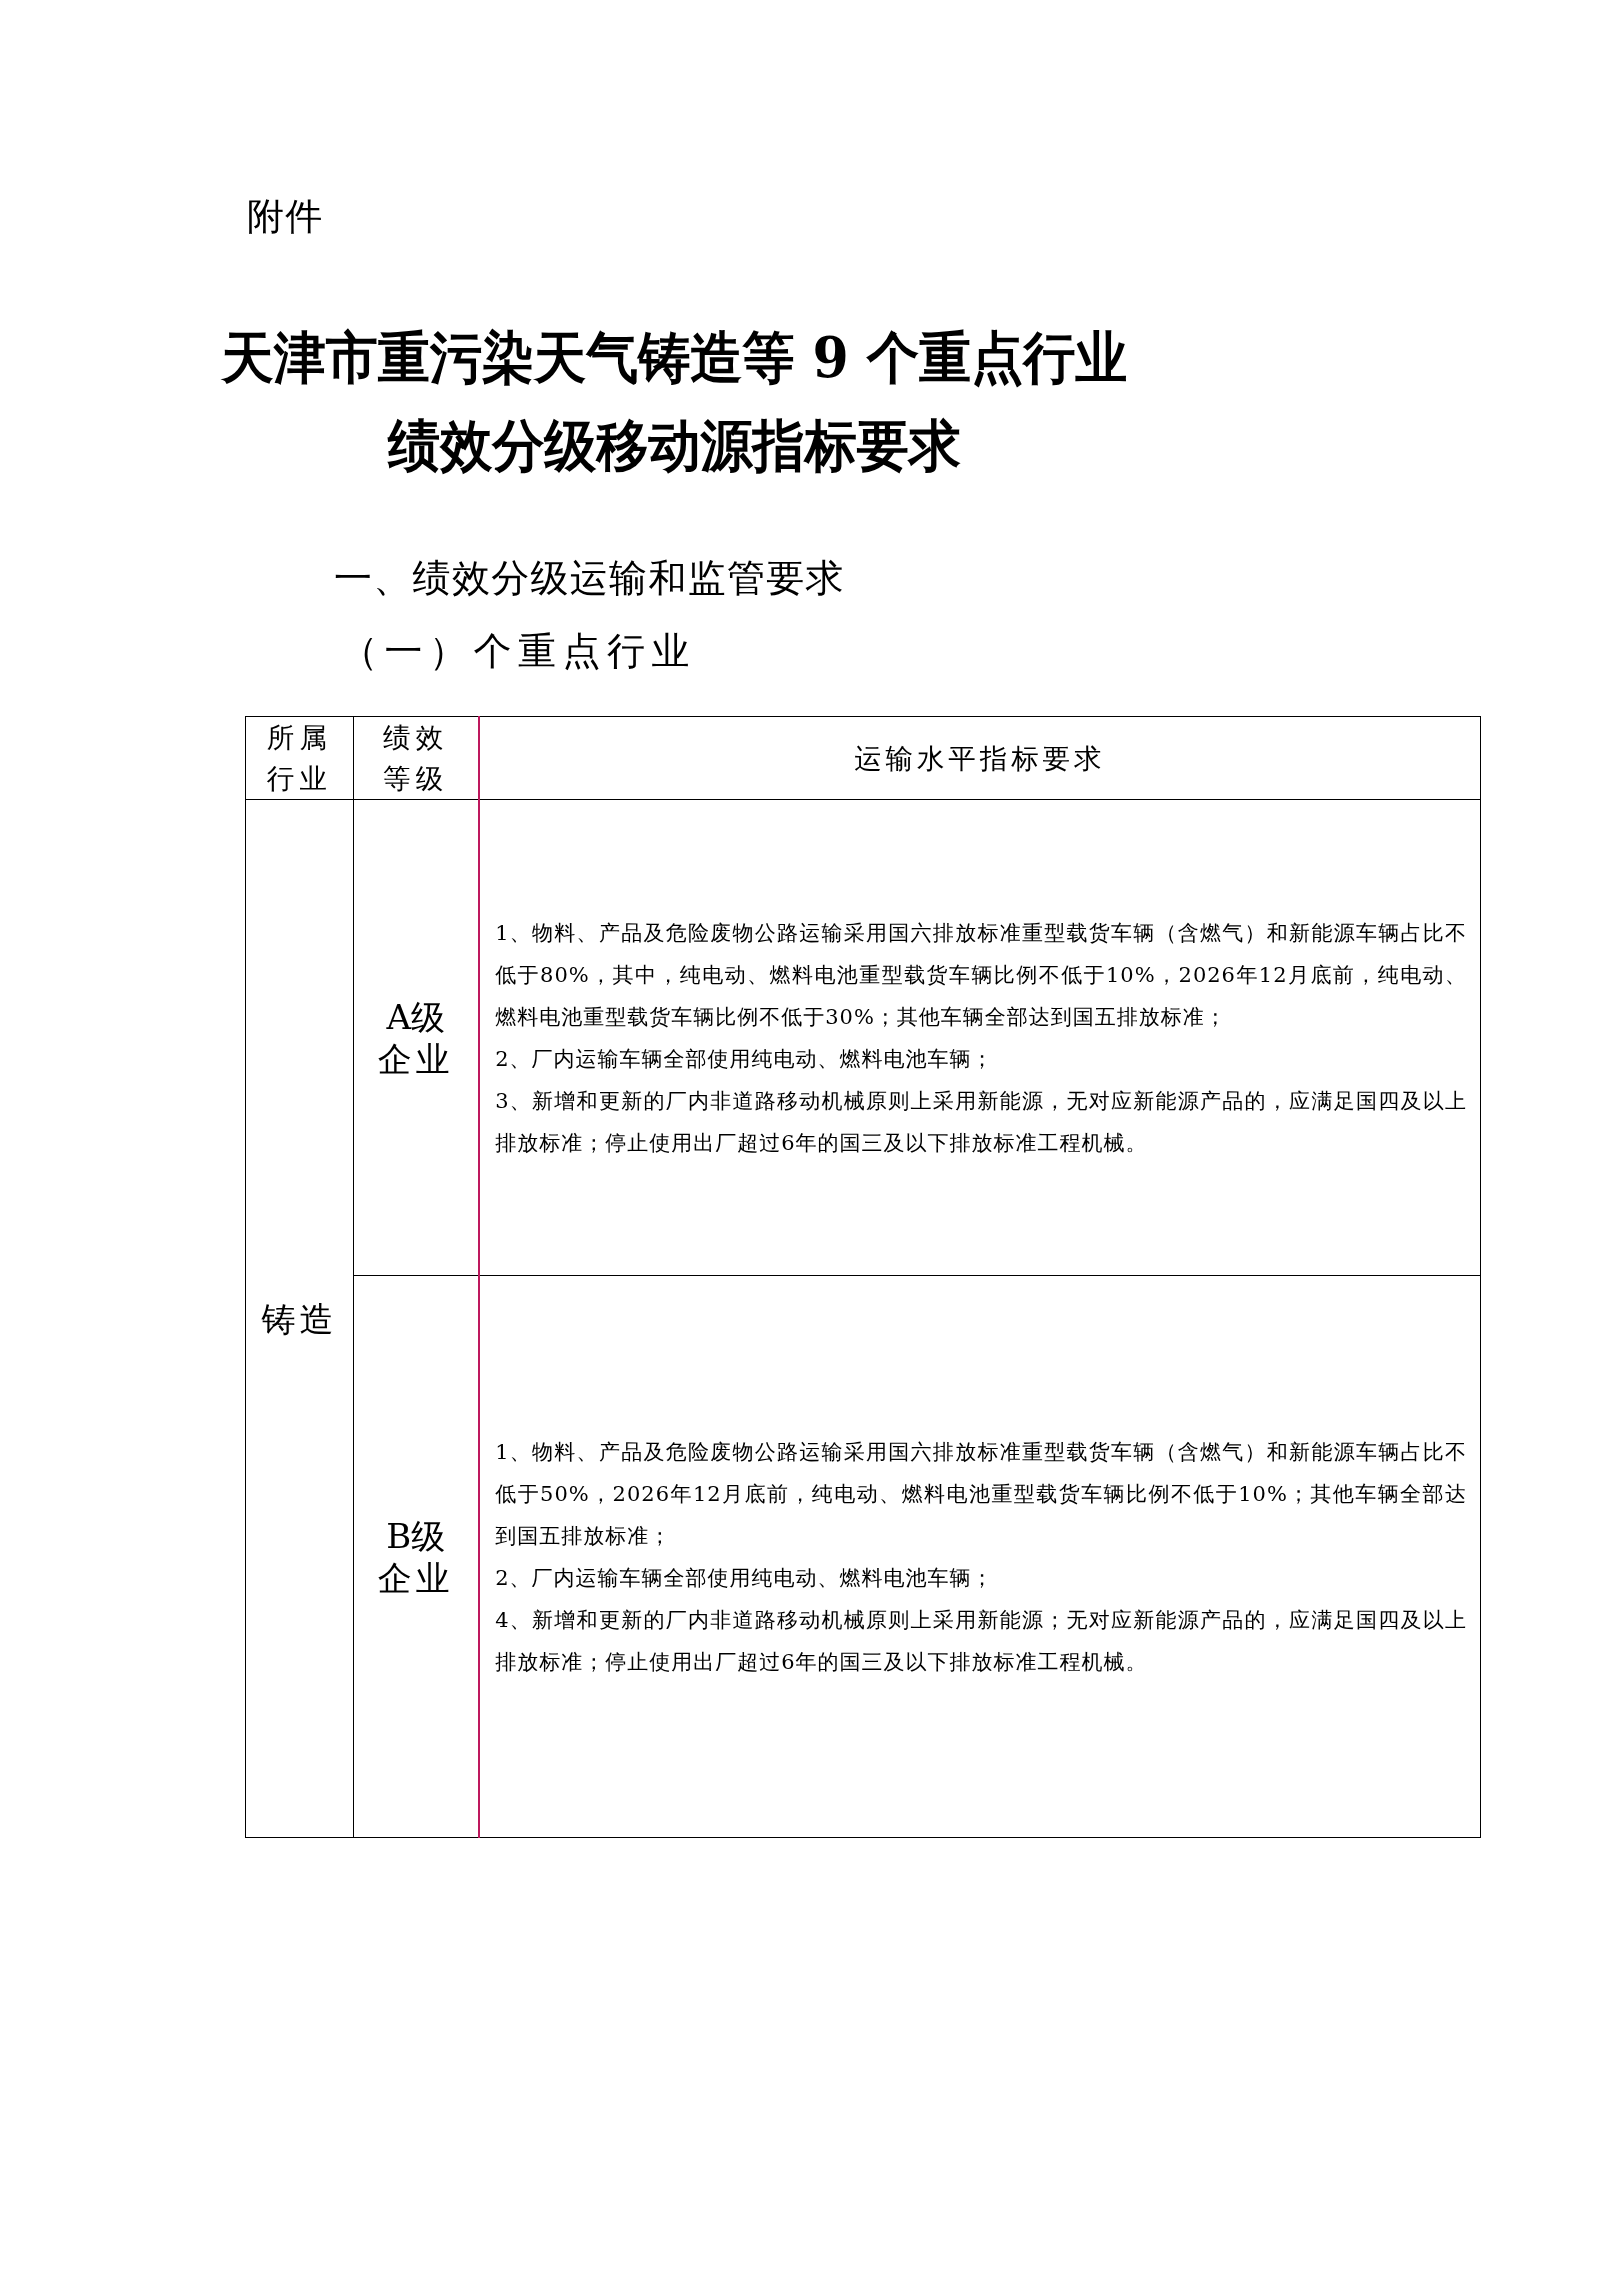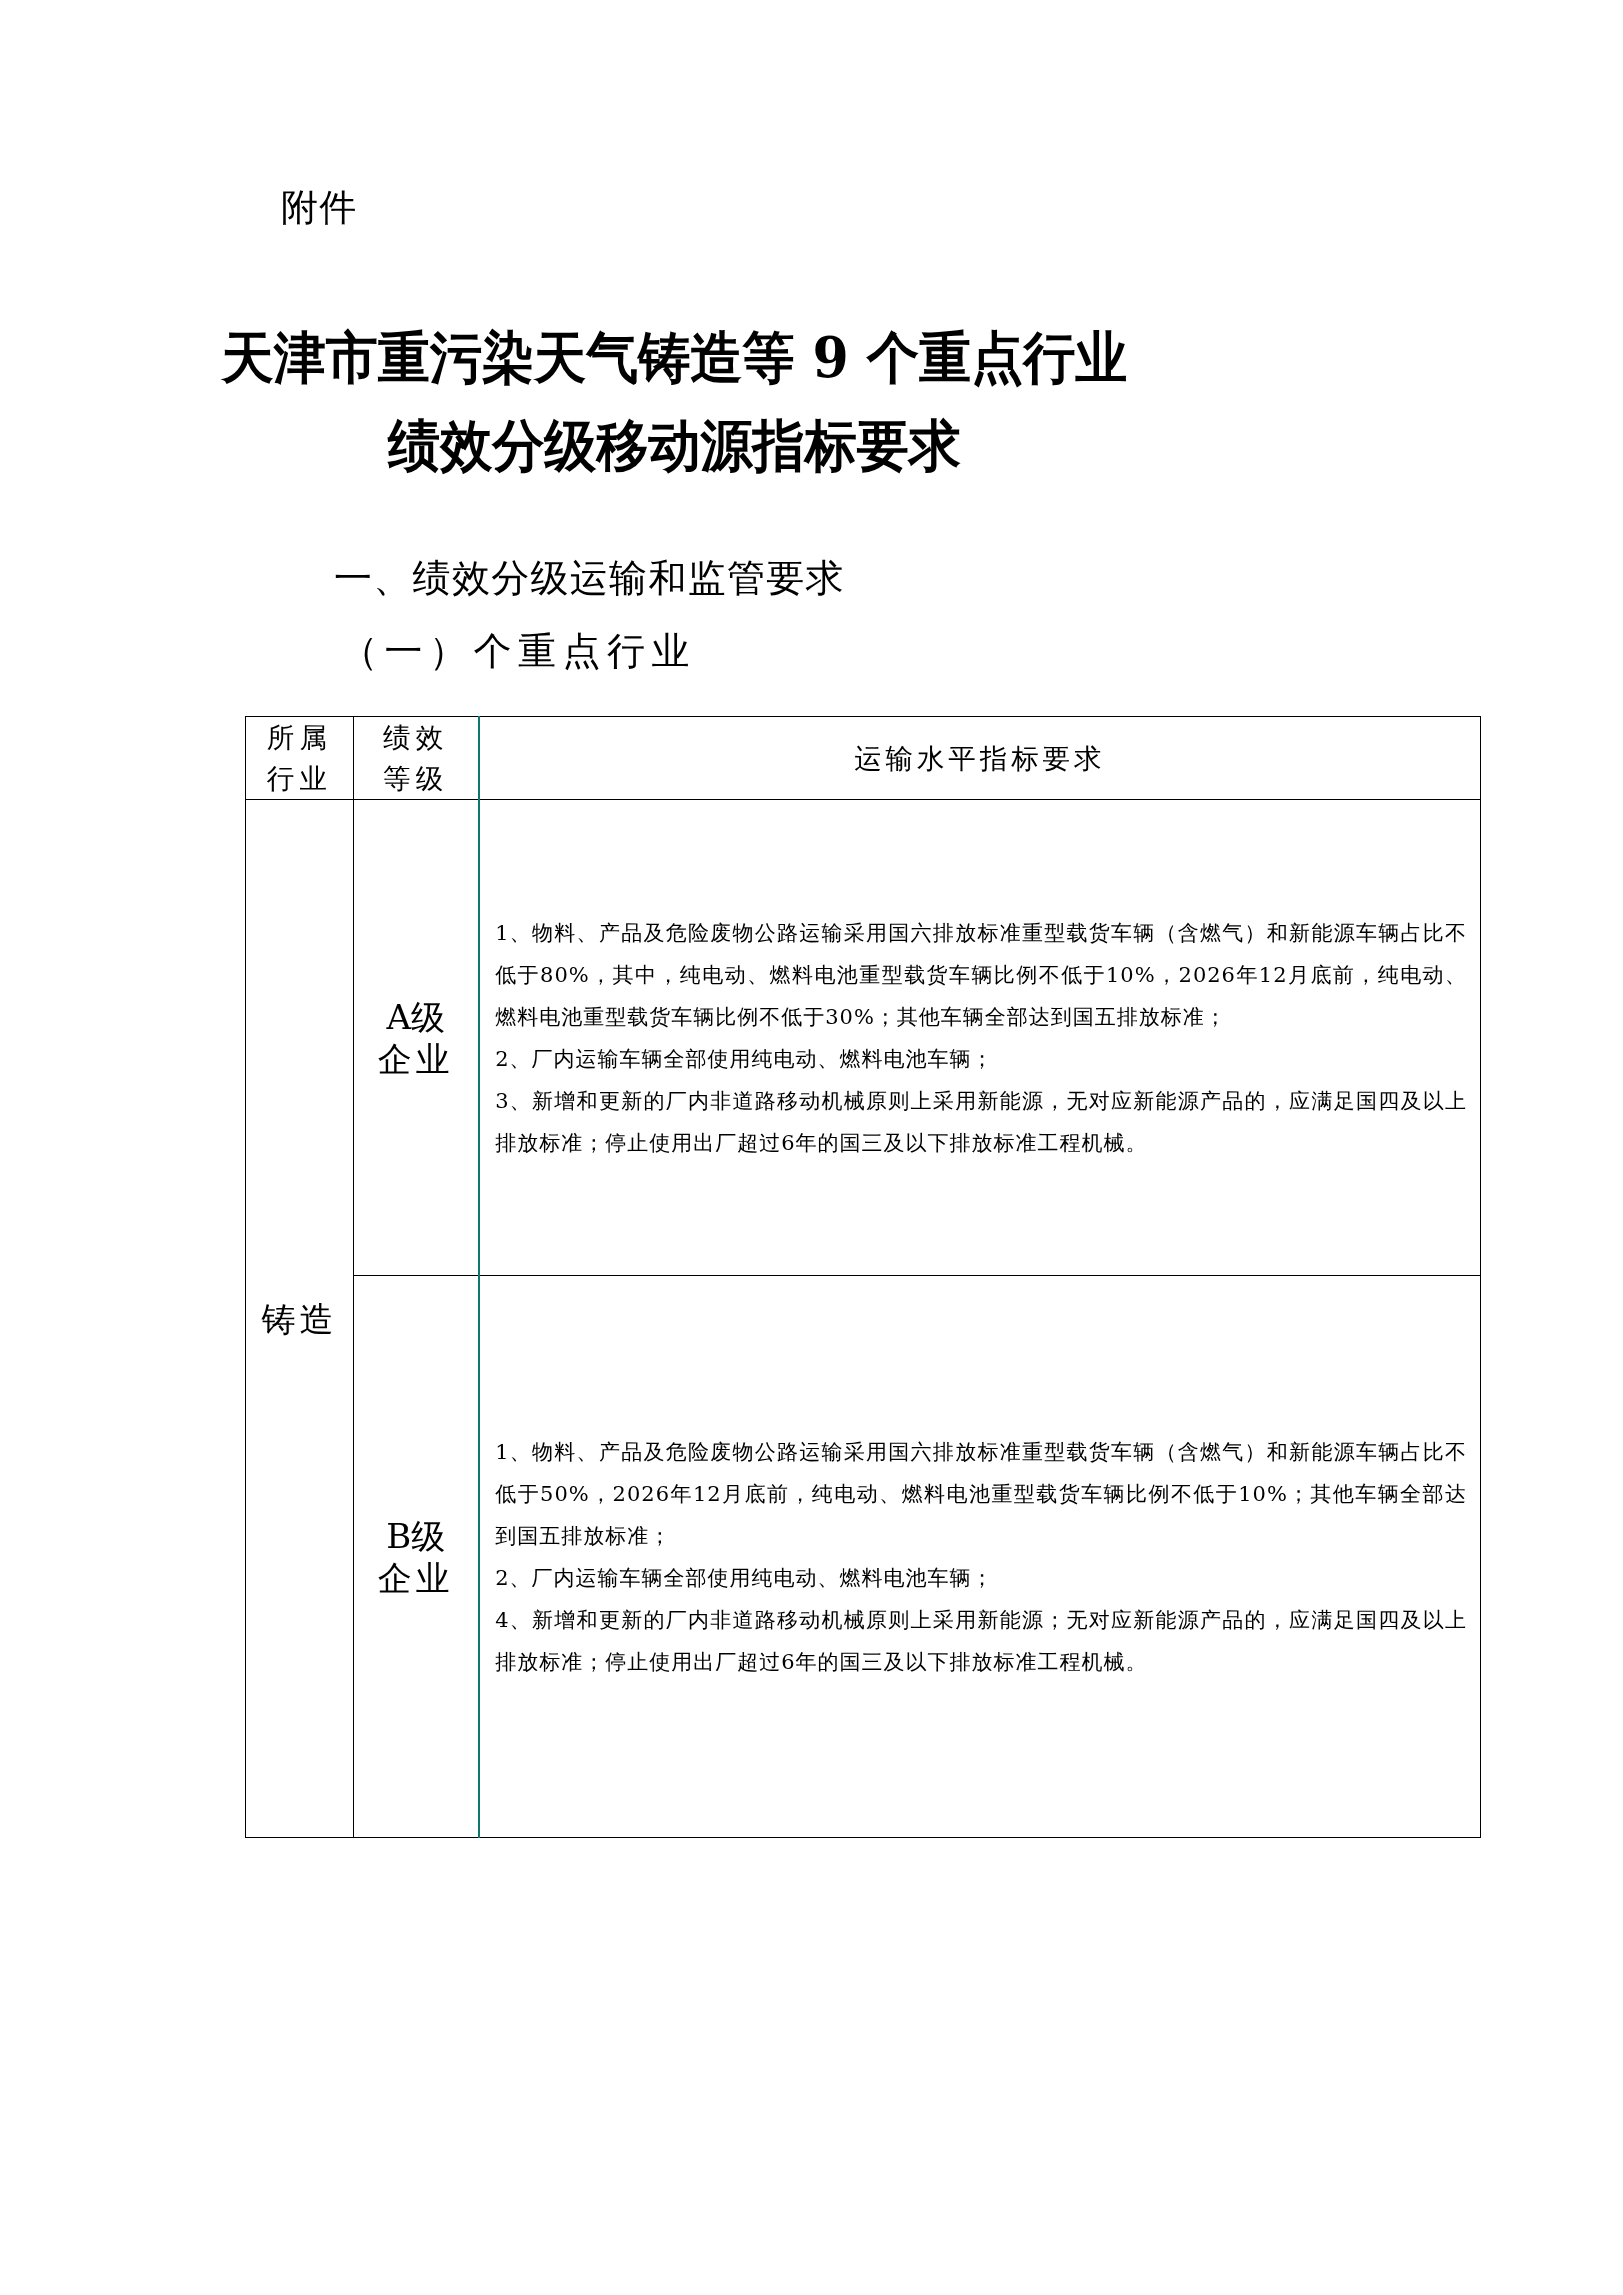--- a/index.html
+++ b/index.html
@@ -1,23 +1,23 @@
 <!DOCTYPE html>
 <html style="font-size:10.5px"><head>
   <meta charset="utf-8">
   <style>
     html, body { margin: 0; padding: 0; background: #ffffff; }
     body {
       width: 1623px; height: 2295px; position: relative; overflow: hidden;
       color: #000; font-family: "DejaVu Serif", "Liberation Serif", serif;
     }
     .attach {
-      position: absolute; left: 247px; top: 184px;
-      font-family: Liberation Mono, monospace;
-      font-size: 37px; line-height: 52px; letter-spacing: 1.3px; margin-left: 34px;
+      position: absolute; left: 247px; top: 191px;
+      font-family: Liberation Sans, sans-serif;
+      font-size: 37px; line-height: 52px; letter-spacing: 1.3px;
     }
     .title {
       position: absolute; left: 0; width: 1623px; text-align: center;
       font-family: "DejaVu Serif", "Liberation Serif", serif;
       font-weight: bold; font-size: 56px; line-height: 79px;
       transform: scaleX(0.93);
     }
     .title.l1 { top: 318px; left: 88px; width: 1173px; text-align: center; transform-origin: center; }
     .title.l2 { top: 406px; left: 88px; width: 1173px; }
     .h1 {
@@ -31,21 +31,21 @@
       font-size: 38px; line-height: 52px; letter-spacing: 6.5px;
     }
     table.req {
       position: absolute; left: 245px; top: 716px;
       width: 1235px; border-collapse: collapse; table-layout: fixed;
     }
     table.req td, table.req th {
       border: 1.3px solid #000; padding: 0; font-weight: normal;
       vertical-align: middle; text-align: center;
     }
-    table.req th.col3, table.req td.col3 { border-left: 2px solid #0f766e; }
+    table.req th.col3, table.req td.col3 { border-left: 2px solid #be185d; }
     .hdr-cell {
       font-family: "DejaVu Serif", "Liberation Serif", serif;
       font-size: 27.5px; line-height: 41px; letter-spacing: 5.2px;
     }
     .hdr-row { height: 64px; }
     .rowA { height: 476px; }
     .rowB { height: 562px; }
     .label-cell {
       font-family: "DejaVu Serif", "Liberation Serif", serif;
       font-size: 34px; line-height: 42px; letter-spacing: 3.9px;

